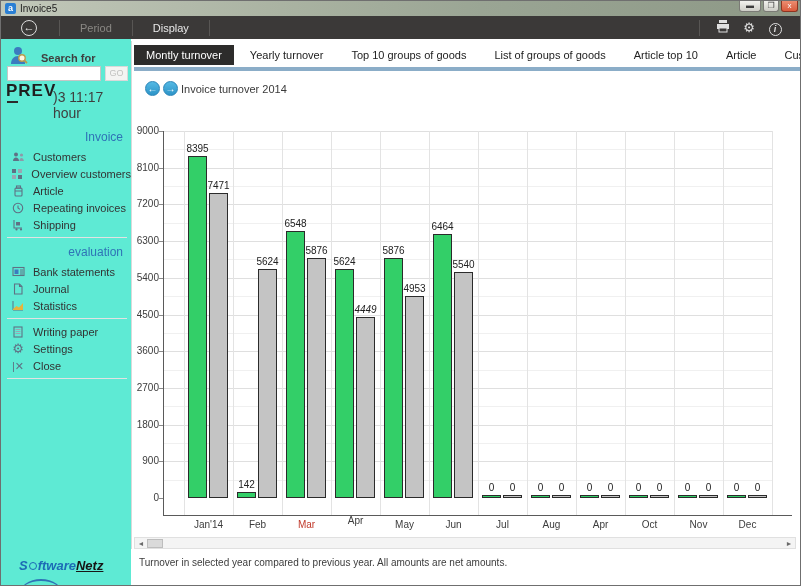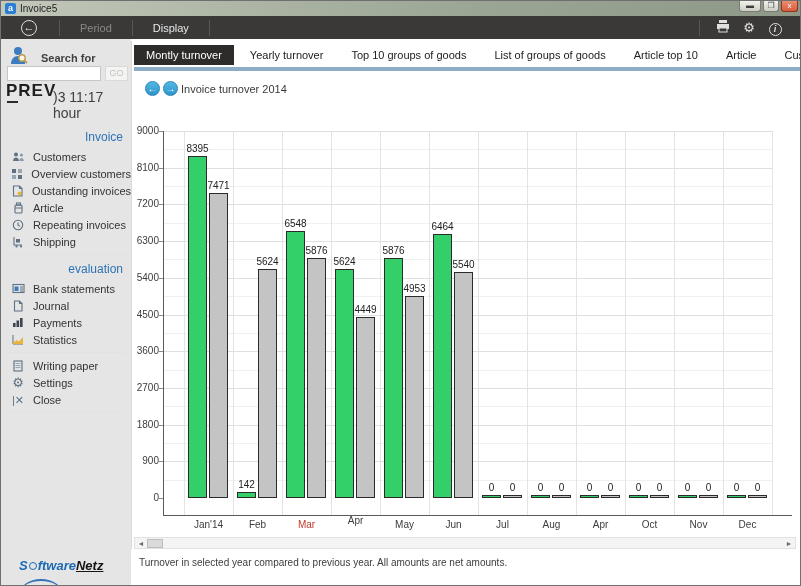--- a/index.html
+++ b/index.html
@@ -29,21 +29,21 @@
     color:#e8e8e8; font-size:11px; line-height:13px; text-align:center; margin:0 12px 0 20px; }
   .tb-sep { width:1px; height:16px; background:#585654; margin:0 10px; }
   .tb-item { padding:0 10px; }
   .tb-item.disabled { color:#8a8884; }
   .tb-right { margin-left:auto; display:flex; align-items:center; }
   .tb-ico { width:26px; text-align:center; font-size:13px; color:#e0e0e0; }
   .info-circle { display:inline-block; width:13px; height:13px; border:1.3px solid #e0e0e0;
     border-radius:50%; font-size:9px; line-height:11px; font-style:italic; font-weight:bold; text-align:center; }
 
   
-  .sidebar { position:absolute; left:0; top:38px; width:130px; height:548px; background:#e5e5e5; }
+  .sidebar { position:absolute; left:0; top:38px; width:130px; height:548px; background:#5eead4; }
   .side-vline { position:absolute; left:130px; top:40px; width:1px; height:508px; background:#d9d9d9; }
   .search-row { position:absolute; left:8px; top:6px; display:flex; align-items:center; }
   .search-label { font-size:11px; font-weight:bold; color:#3f3f3f; margin-left:10px; }
   .search-input { position:absolute; left:6px; top:27px; width:94px; height:15px;
     border:1px solid #c6c6c6; font-size:10px; padding:0 3px; }
   .go-btn { position:absolute; left:104px; top:27px; width:23px; height:15px; background:#f4f4f2;
     border:1px solid #d9d9d9; color:#c2c2c0; font-size:9px; text-align:center; line-height:13px; }
   .prev-label { position:absolute; left:5px; top:42px; font-size:17px; font-weight:bold;
     letter-spacing:1px; color:#1f1f1f; }
   .prev-underline { position:absolute; left:6px; top:62px; width:11px; height:2px; background:#2b2b2b; }
@@ -173,30 +173,20 @@
             <rect x="7" y="1" width="4" height="4" fill="#9aa6b2"></rect>
             <rect x="1" y="7" width="4" height="4" fill="#9aa6b2"></rect>
             <rect x="7" y="7" width="4" height="4" fill="#5f7184"></rect>
           </svg>
         </span>
         <span class="lbl">Overview customers</span>
       </div>
       <div class="side-item">
         <span class="ic">
           <svg width="11" height="12" viewBox="0 0 11 12">
-            <path d="M1.5 1h6l2.5 2.5V11h-8.5z" stroke="#5f7184" stroke-width="1.1" fill="none"></path>
-            <path d="M7.5 1v2.5H10" stroke="#5f7184" stroke-width="1.1" fill="none"></path>
-            <circle cx="7.5" cy="8.5" r="2" fill="#e8b43c"></circle>
-          </svg>
-        </span>
-        <span class="lbl">Oustanding invoices</span>
-      </div>
-      <div class="side-item">
-        <span class="ic">
-          <svg width="11" height="12" viewBox="0 0 11 12">
             <rect x="2" y="3" width="7" height="8" rx="1" stroke="#5f7184" stroke-width="1.1" fill="none"></rect>
             <rect x="3.5" y="1" width="4" height="2.2" stroke="#5f7184" stroke-width="1.1" fill="none"></rect>
             <line x1="2" y1="6" x2="9" y2="6" stroke="#5f7184"></line>
           </svg>
         </span>
         <span class="lbl">Article</span>
       </div>
       <div class="side-item">
         <span class="ic">
           <svg width="12" height="12" viewBox="0 0 12 12">
@@ -232,30 +222,20 @@
         <span class="lbl">Bank statements</span>
       </div>
       <div class="side-item">
         <span class="ic">
           <svg width="10" height="12" viewBox="0 0 10 12">
             <path d="M1.5 1h5L9 3.5V11H1.5z" stroke="#5f7184" stroke-width="1.1" fill="none"></path>
             <path d="M6.5 1v2.5H9" stroke="#5f7184" stroke-width="1.1" fill="none"></path>
           </svg>
         </span>
         <span class="lbl">Journal</span>
-      </div>
-      <div class="side-item">
-        <span class="ic">
-          <svg width="12" height="11" viewBox="0 0 12 11">
-            <rect x="1" y="6" width="2.6" height="4" fill="#3c4650"></rect>
-            <rect x="4.5" y="3.5" width="2.6" height="6.5" fill="#3c4650"></rect>
-            <rect x="8" y="1" width="2.6" height="9" fill="#3c4650"></rect>
-          </svg>
-        </span>
-        <span class="lbl">Payments</span>
       </div>
       <div class="side-item">
         <span class="ic">
           <svg width="12" height="11" viewBox="0 0 12 11">
             <path d="M1 10V1" stroke="#5f7184"></path>
             <path d="M1 10h10" stroke="#5f7184"></path>
             <path d="M1 9l3.5-3 2.5 1.5L11 3v7H1z" fill="#e8b43c"></path>
           </svg>
         </span>
         <span class="lbl">Statistics</span>
@@ -375,21 +355,21 @@
     <div class="bar-lab" style="left: 112.5px; top: 132.666px;">5624</div>
     <div class="x-lab" style="left: 98px; top: 396px;">Feb</div>
     <div class="bar" style="left: 151px; top: 107.987px; width: 19px; height: 267.013px; background: rgb(51, 207, 104);"></div>
     <div class="bar-lab" style="left: 140.5px; top: 94.9871px;">6548</div>
     <div class="bar" style="left: 172px; top: 135.39px; width: 19px; height: 239.61px; background: rgb(196, 196, 196);"></div>
     <div class="bar-lab" style="left: 161.5px; top: 122.39px;">5876</div>
     <div class="x-lab hl" style="left: 147px; top: 396px;">Mar</div>
     <div class="bar" style="left: 200px; top: 145.666px; width: 19px; height: 229.334px; background: rgb(51, 207, 104);"></div>
     <div class="bar-lab" style="left: 189.5px; top: 132.666px;">5624</div>
     <div class="bar" style="left: 221px; top: 193.58px; width: 19px; height: 181.42px; background: rgb(196, 196, 196);"></div>
-    <div class="bar-lab" style="left: 210.5px; top: 180.58px;">4449</div>
+    <div class="bar-lab" style="left: 210.5px; top: 180.58px; font-style: italic;">4449</div>
     <div class="x-lab" style="left: 196px; top: 392px;">Apr</div>
     <div class="bar" style="left: 249px; top: 135.39px; width: 19px; height: 239.61px; background: rgb(51, 207, 104);"></div>
     <div class="bar-lab" style="left: 238.5px; top: 122.39px;">5876</div>
     <div class="bar" style="left: 270px; top: 173.028px; width: 19px; height: 201.972px; background: rgb(196, 196, 196);"></div>
     <div class="bar-lab" style="left: 259.5px; top: 160.028px;">4953</div>
     <div class="x-lab" style="left: 245px; top: 396px;">May</div>
     <div class="bar" style="left: 298px; top: 111.412px; width: 19px; height: 263.588px; background: rgb(51, 207, 104);"></div>
     <div class="bar-lab" style="left: 287.5px; top: 98.4124px;">6464</div>
     <div class="bar" style="left: 319px; top: 149.091px; width: 19px; height: 225.909px; background: rgb(196, 196, 196);"></div>
     <div class="bar-lab" style="left: 308.5px; top: 136.091px;">5540</div>

